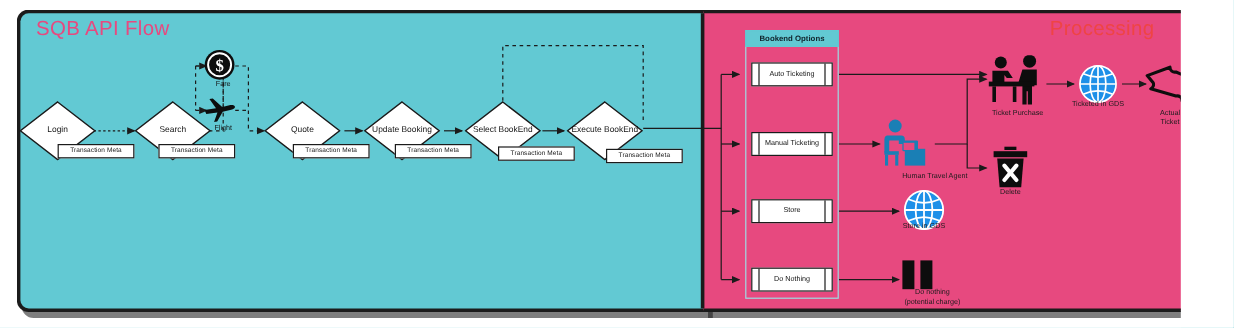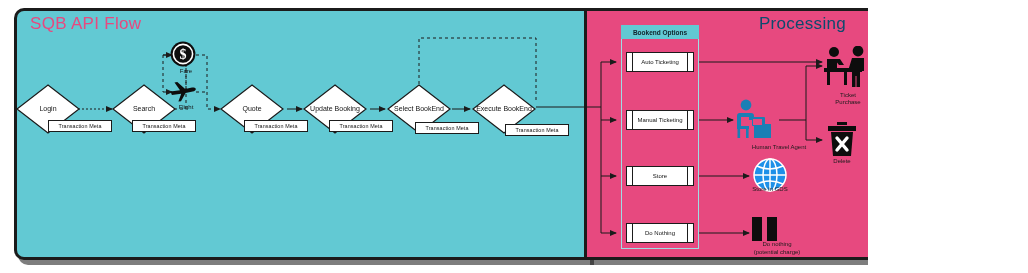--- a/index.html
+++ b/index.html
@@ -1,27 +1,27 @@
 <!DOCTYPE html>
 <html><head>
 <meta charset="utf-8">
 <style>
   html,body{margin:0;padding:0;background:#ffffff;}
   body{font-family:"Liberation Sans",sans-serif;}
-  #canvas{position:relative;width:868px;height:273px;overflow:hidden;background:#ffffff;}
+  #canvas{position:relative;width:984px;height:273px;overflow:hidden;background:#ffffff;}
   .panel{position:absolute;box-sizing:border-box;border:3px solid #1b1b1b;border-radius:10px;
          box-shadow:4px 5px 0 rgba(20,20,20,.55);}
   #teal-panel{left:14px;top:8px;width:576px;height:252px;background:#62C9D3;
               border-top-right-radius:0;border-bottom-right-radius:0;border-right:none;}
   #pink-panel{left:586px;top:8px;width:428px;height:252px;background:#E7497F;
               border-top-left-radius:0;border-bottom-left-radius:0;border-left:none;}
   #divider{position:absolute;left:584px;top:11px;width:3px;height:246px;background:#1b1b1b;}
   .ptitle{position:absolute;font-size:17px;letter-spacing:.3px;}
   #teal-title{left:30px;top:14px;color:#E7497F;}
-  #pink-title{right:22px;top:14px;color:#0c4a6e;}
+  #pink-title{right:22px;top:14px;color:#ef4444;}
 
   svg.wires{position:absolute;left:0;top:0;width:1028px;height:273px;pointer-events:none;}
 
   .node{position:absolute;box-sizing:border-box;}
   .diamond{width:64px;height:50px;}
   .diamond .dshape{position:absolute;left:0;top:0;width:100%;height:100%;}
   .diamond .dlabel{position:absolute;left:0;top:0;width:100%;height:100%;
       display:flex;align-items:center;justify-content:center;text-align:center;
       font-size:7px;color:#141414;line-height:1.12;}
   .meta{position:absolute;box-sizing:border-box;background:#fff;border:1px solid #1b1b1b;

